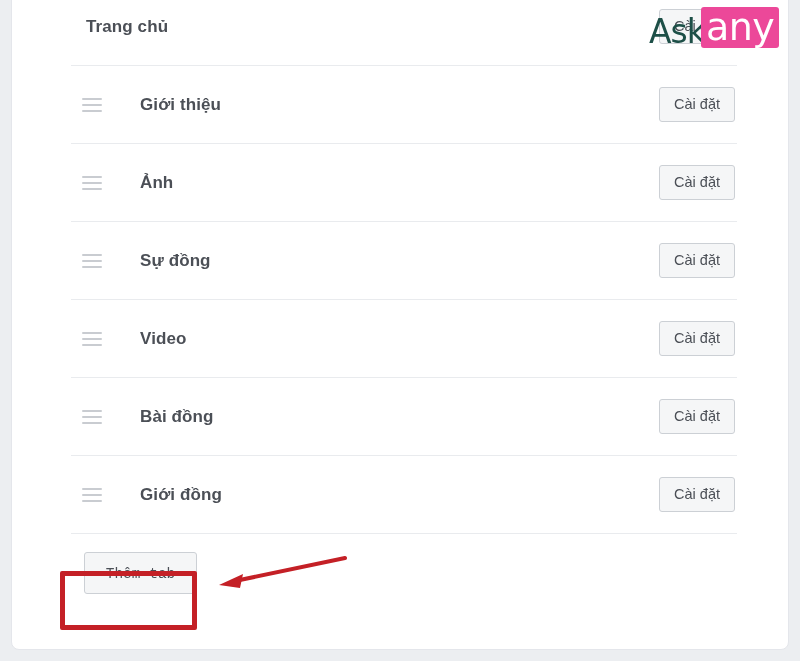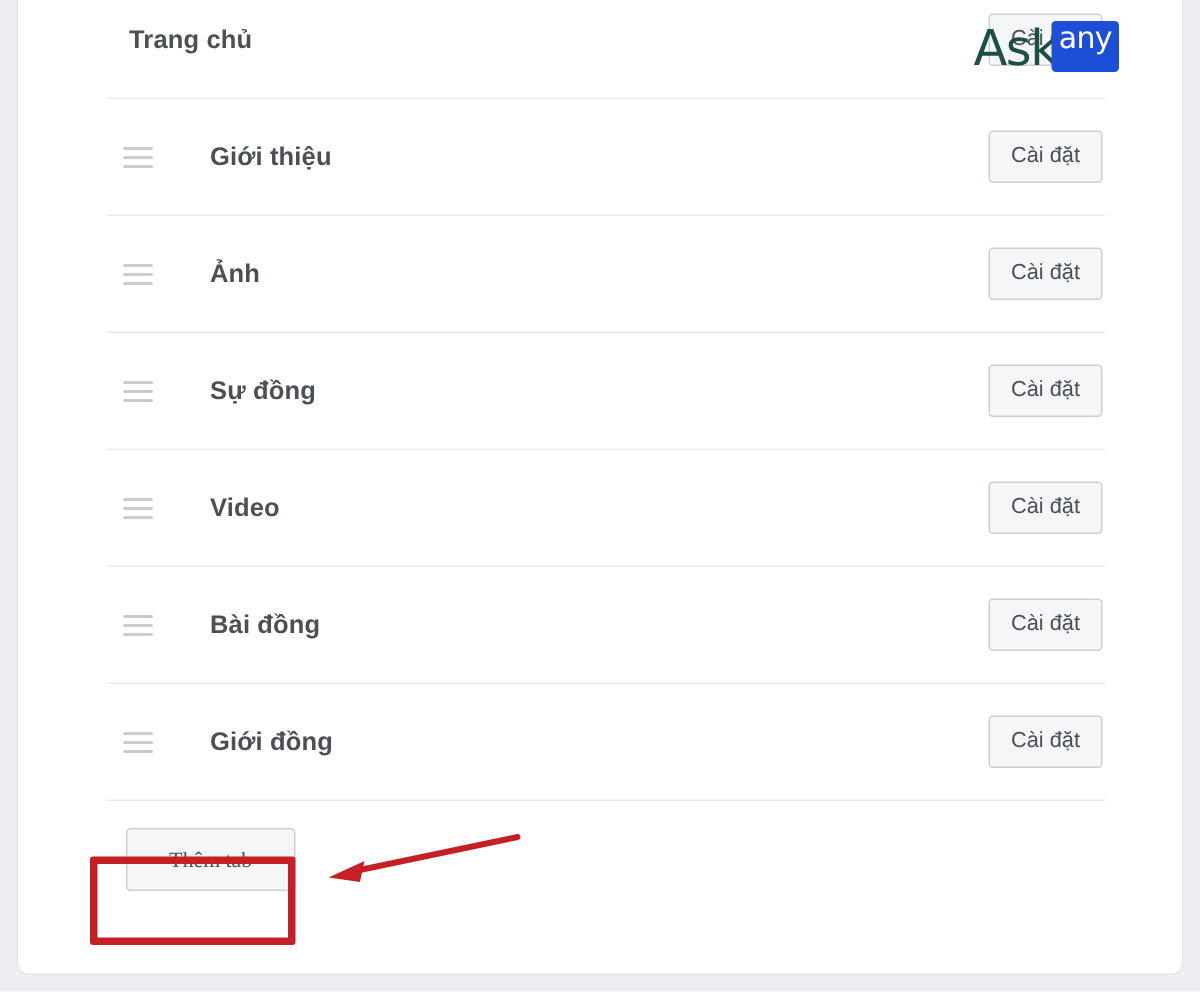--- a/index.html
+++ b/index.html
@@ -103,21 +103,21 @@
   
   .addtab-zone {
     position: relative;
     height: 96px;
     border-top: 1px solid #e9ebee;
   }
   .btn-addtab {
     position: absolute;
     left: 13px;
     top: 18px;
-    font-family: Liberation Serif, serif;
+    font-family: Liberation Mono, monospace;
     font-size: 14.5px;
     color: #4b4f56;
     background: #f5f6f7;
     border: 1px solid #ccd0d5;
     border-radius: 3px;
     width: 113px;
     height: 42px;
     line-height: 40px;
     cursor: pointer;
     white-space: nowrap;
@@ -157,26 +157,26 @@
   .wm-ask {
     font-family: "DejaVu Sans", sans-serif;
     font-size: 33px;
     font-weight: 500;
     color: #1d4f47;
     letter-spacing: -1px;
     line-height: 1;
   }
   .wm-any {
     font-family: "DejaVu Sans", sans-serif;
-    font-size: 20px;
+    font-size: 38px;
     font-weight: 500;
     color: #ffffff;
-    background: #1d4ed8;
+    background: #ec4899;
     border-radius: 3px;
-    padding: 1px 5px 13px 5px;
+    padding: 1px 5px 2px 5px;
     margin-left: -4px;
     letter-spacing: -0.5px;
     line-height: 1;
   }
 </style>
 </head>
 <body>
 
 <div class="card">
   <div class="card-inner" id="tabs-list">

